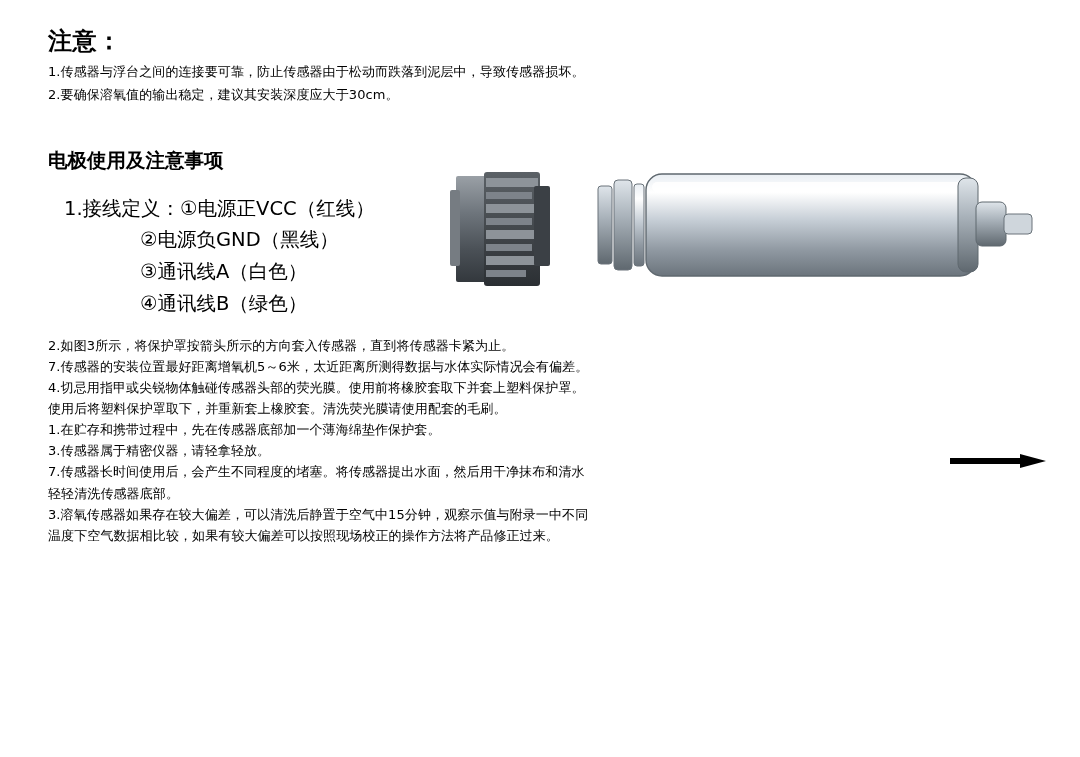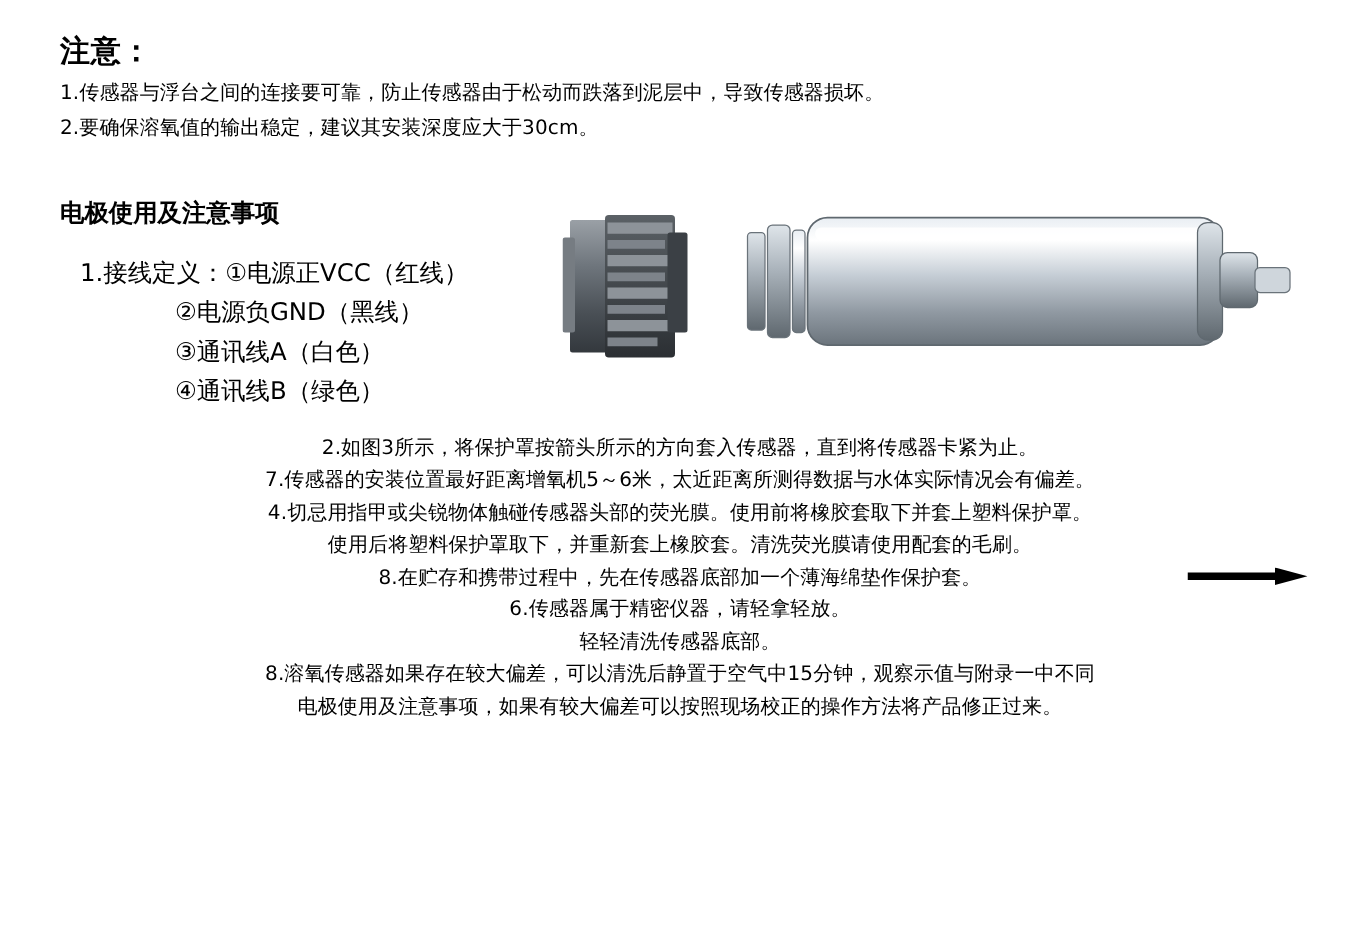--- a/index.html
+++ b/index.html
@@ -23,21 +23,21 @@
     padding: 18px 40px 0 48px;
   }
   .notice-title {
     font-size: 24px;
     font-weight: bold;
     letter-spacing: 0.5px;
     margin: 8px 0 4px 0;
     line-height: 1.3;
   }
   .para {
-    font-size: 16px;
+    font-size: 13px;
     line-height: 1.62;
     margin: 0 0 2px 0;
     letter-spacing: 0.1px;
   }
   .gap-block {
     height: 38px;
   }
   .section-head {
     font-size: 19.5px;
     line-height: 1.62;
@@ -68,21 +68,20 @@
     left: 520px;
     top: 286px;
     width: 96px;
     height: 14px;
   }
   .body-block {
     margin-top: 6px;
   }
   .body-block .para {
     margin-bottom: 0;
-    text-align: center;
   }
   .connector {
     position: absolute;
     left: 20px;
     top: 2px;
     width: 110px;
     height: 120px;
   }
   .probe {
     position: absolute;
@@ -111,25 +110,26 @@
     <li class="indent">②电源负GND（黑线）</li>
     <li class="indent">③通讯线A（白色）</li>
     <li class="indent">④通讯线B（绿色）</li>
   </ul>
 
   <div class="body-block">
     <div class="para">2.如图3所示，将保护罩按箭头所示的方向套入传感器，直到将传感器卡紧为止。</div>
     <div class="para">7.传感器的安装位置最好距离增氧机5～6米，太近距离所测得数据与水体实际情况会有偏差。</div>
     <div class="para">4.切忌用指甲或尖锐物体触碰传感器头部的荧光膜。使用前将橡胶套取下并套上塑料保护罩。</div>
     <div class="para">使用后将塑料保护罩取下，并重新套上橡胶套。清洗荧光膜请使用配套的毛刷。</div>
-    <div class="para">8.在贮存和携带过程中，先在传感器底部加一个薄海绵垫作保护套。</div>
-    <div class="para">6.传感器属于精密仪器，请轻拿轻放。</div>
+    <div class="para">1.在贮存和携带过程中，先在传感器底部加一个薄海绵垫作保护套。</div>
+    <div class="para">3.传感器属于精密仪器，请轻拿轻放。</div>
+    <div class="para">7.传感器长时间使用后，会产生不同程度的堵塞。将传感器提出水面，然后用干净抹布和清水</div>
     <div class="para">轻轻清洗传感器底部。</div>
-    <div class="para">8.溶氧传感器如果存在较大偏差，可以清洗后静置于空气中15分钟，观察示值与附录一中不同</div>
-    <div class="para">电极使用及注意事项，如果有较大偏差可以按照现场校正的操作方法将产品修正过来。</div>
+    <div class="para">3.溶氧传感器如果存在较大偏差，可以清洗后静置于空气中15分钟，观察示值与附录一中不同</div>
+    <div class="para">温度下空气数据相比较，如果有较大偏差可以按照现场校正的操作方法将产品修正过来。</div>
   </div>
 
   <div class="figure-area">
 
     <svg class="connector" viewBox="0 0 110 120">
       <defs>
         <linearGradient id="gmet" x1="0" y1="0" x2="0" y2="1">
           <stop offset="0%" stop-color="#9aa0a6"></stop>
           <stop offset="35%" stop-color="#6e757c"></stop>
           <stop offset="70%" stop-color="#4a5056"></stop>

